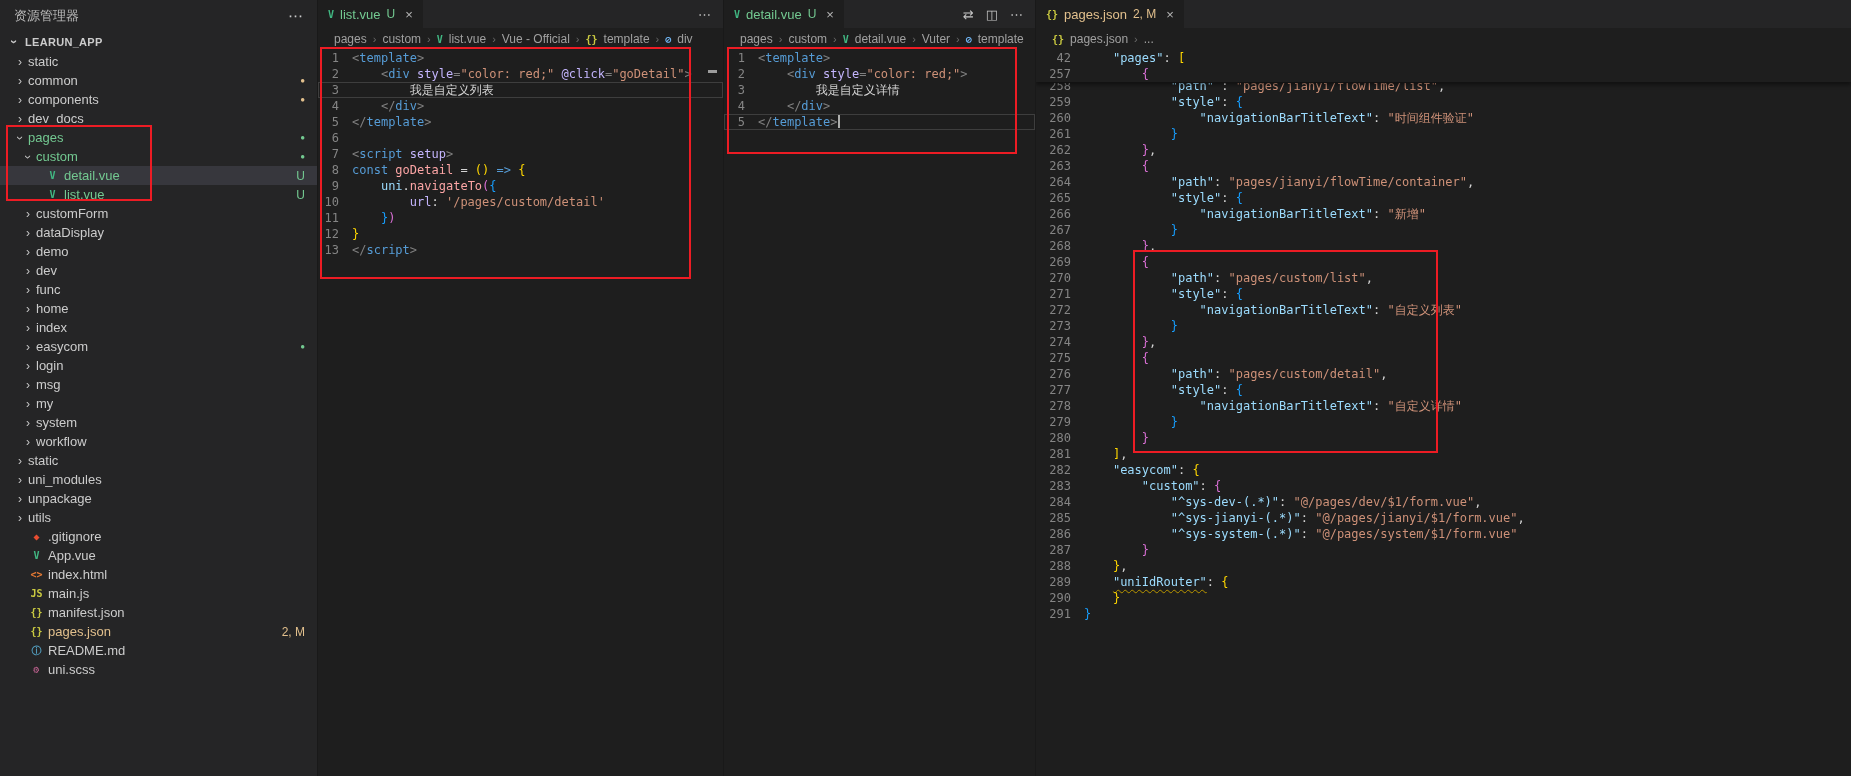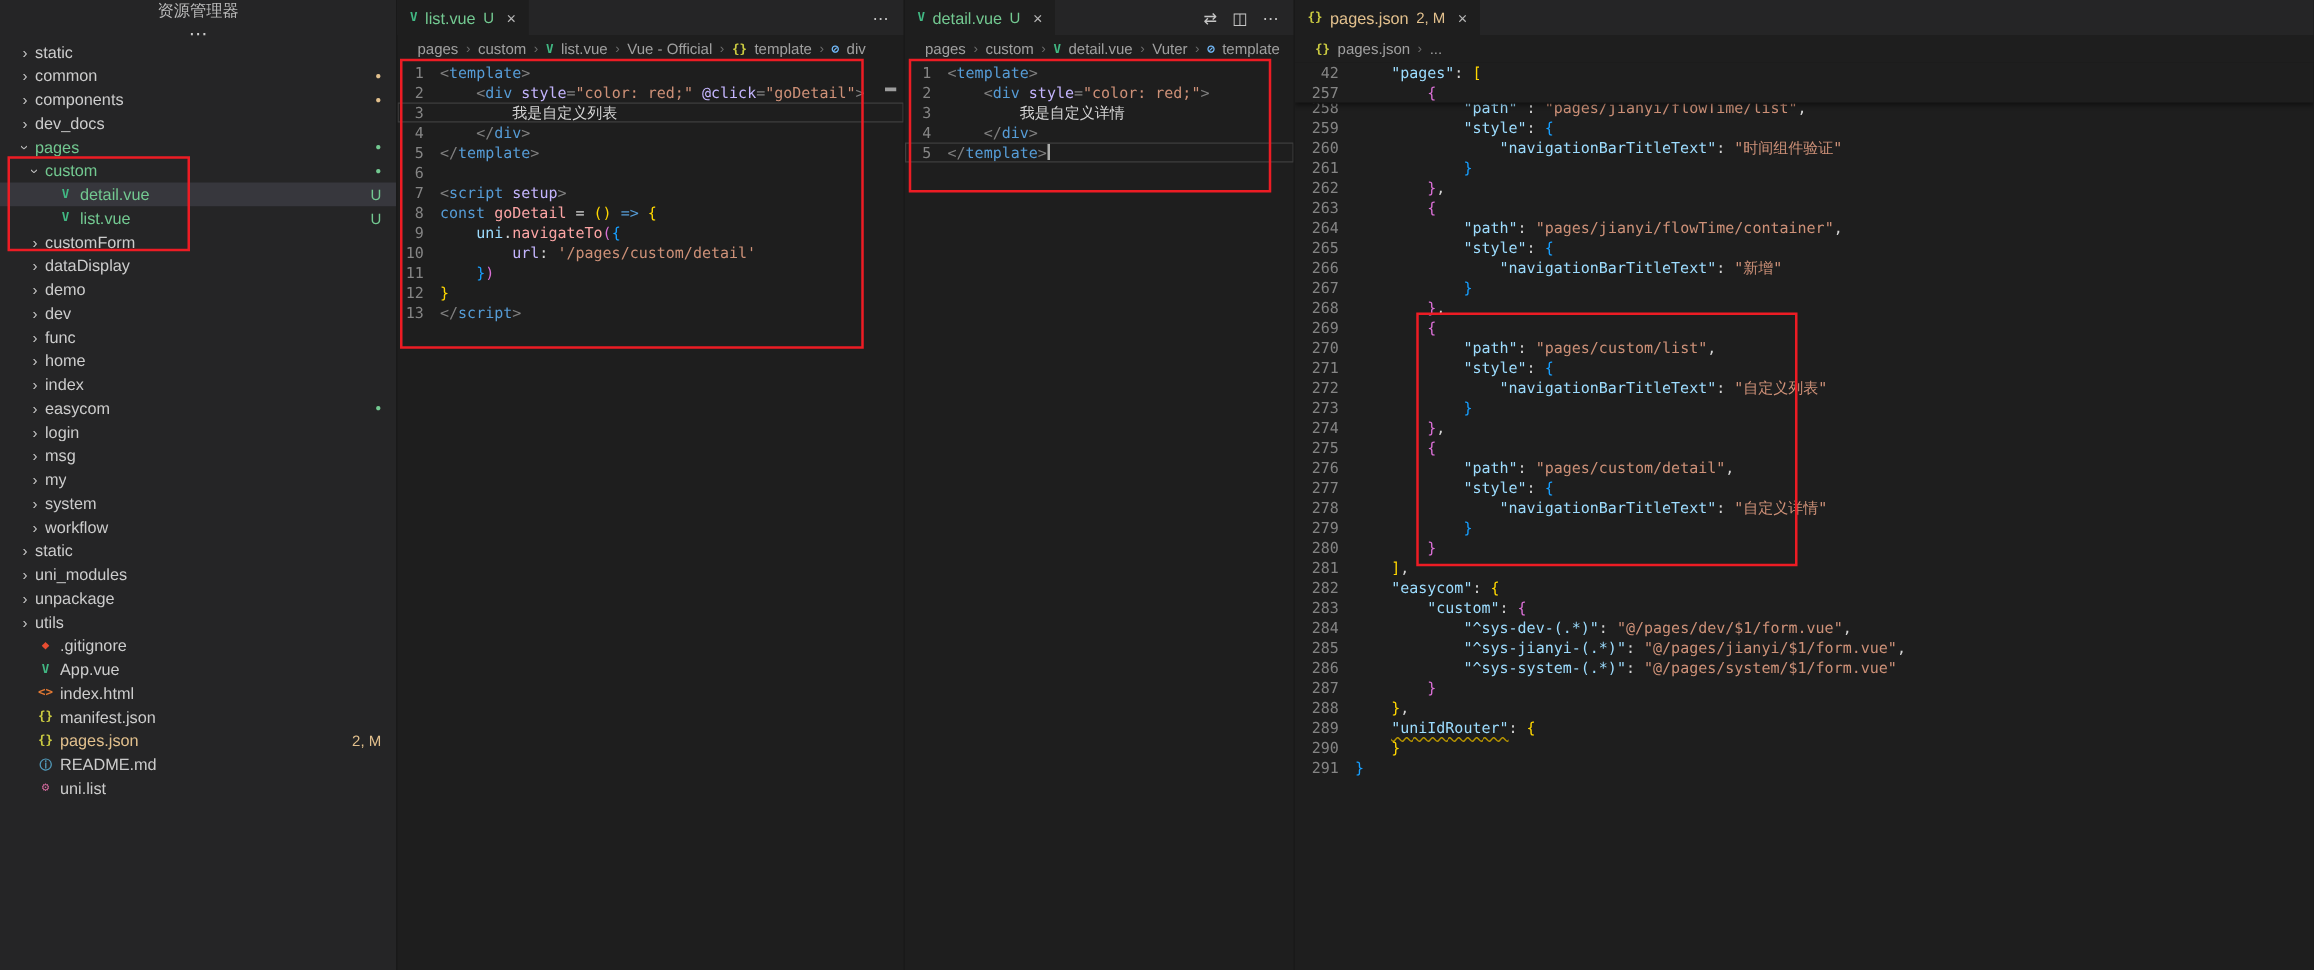--- a/index.html
+++ b/index.html
@@ -2,21 +2,21 @@
 <html><head>
 <meta charset="utf-8">
 <style>
   * { box-sizing: border-box; }
   html,body { margin:0; padding:0; background:#1e1e1e; }
   body { font-family:"Liberation Sans", sans-serif; }
   .vscode { position:relative; width:1851px; height:776px; background:#1e1e1e; overflow:hidden; display:flex; }
 
   
   .sidebar { width:317px; flex:none; background:#252526; display:flex; flex-direction:column; position:relative; }
-  .sidebar-header { height:32px; display:flex; align-items:center; padding:0 14px; color:#bbbbbb; font-size:13px;flex-direction:column; }
+  .sidebar-header { height:32px; display:flex; align-items:center; padding:0 14px; color:#bbbbbb; font-size:13px; }
   .sidebar-header .sp { flex:1; }
   .sidebar-header .more { color:#cccccc; font-size:15px; cursor:pointer; }
   .section-header { height:20px; display:flex; align-items:center; gap:3px; padding-left:6px; color:#cccccc; font-size:11px; font-weight:bold; letter-spacing:.3px; }
   .tree { flex:1; overflow:hidden; }
   .tree-row { height:19px; display:flex; align-items:center; font-size:13px; color:#cccccc; padding-right:12px; cursor:pointer; white-space:nowrap; }
   .tree-row.selected { background:#37373d; }
   .indent { flex:none; display:inline-block; }
   .chev { flex:none; width:16px; text-align:center; color:#c5c5c5; font-size:12px; }
   .chev.rot { transform:rotate(90deg); }
   .ficon { flex:none; width:17px; text-align:center; font-size:10px; font-weight:bold; margin-right:3px; font-family:"DejaVu Sans Mono", monospace; }
@@ -65,20 +65,24 @@
 <body>
 
 <div class="vscode">
 
   <aside class="sidebar">
     <div class="sidebar-header">
       <span>资源管理器</span>
       <span class="sp"></span>
       <span class="more">⋯</span>
     </div>
+    <div class="section-header">
+      <span class="chev rot">›</span>
+      <span>LEARUN_APP</span>
+    </div>
     <div class="tree">
         <div class="tree-row">
           <span class="indent" style="width: 12px;"></span>
           <span class="chev">›</span>
           <span class="tlabel">static</span>
         </div>
         <div class="tree-row">
           <span class="indent" style="width: 12px;"></span>
           <span class="chev">›</span>
           <span class="tlabel">common</span>
@@ -221,41 +225,47 @@
         </div>
         <div class="tree-row">
           <span class="indent" style="width: 12px;"></span>
           <span class="chev"></span>
           <span class="ficon" style="color: rgb(227, 121, 51);">&lt;&gt;</span>
           <span class="tlabel">index.html</span>
         </div>
         <div class="tree-row">
           <span class="indent" style="width: 12px;"></span>
           <span class="chev"></span>
+          <span class="ficon" style="color: rgb(203, 203, 65);">JS</span>
+          <span class="tlabel">main.js</span>
+        </div>
+        <div class="tree-row">
+          <span class="indent" style="width: 12px;"></span>
+          <span class="chev"></span>
           <span class="ficon" style="color: rgb(203, 203, 65);">{}</span>
           <span class="tlabel">manifest.json</span>
         </div>
         <div class="tree-row">
           <span class="indent" style="width: 12px;"></span>
           <span class="chev"></span>
           <span class="ficon" style="color: rgb(203, 203, 65);">{}</span>
           <span class="tlabel" style="color: rgb(226, 192, 141);">pages.json</span>
           <span class="badge" style="color: rgb(226, 192, 141);">2, M</span>
         </div>
         <div class="tree-row">
           <span class="indent" style="width: 12px;"></span>
           <span class="chev"></span>
           <span class="ficon" style="color: rgb(81, 154, 186);">ⓘ</span>
           <span class="tlabel">README.md</span>
         </div>
         <div class="tree-row">
           <span class="indent" style="width: 12px;"></span>
           <span class="chev"></span>
           <span class="ficon" style="color: rgb(205, 103, 153);">⚙</span>
-          <span class="tlabel">uni.list</span>
+          <span class="tlabel">uni.scss</span>
         </div>
       </div>
   </aside>
 
   <div class="group g1">
     <div class="ov-mark"></div>
   <div class="tabbar">
         <div class="tab">
           <span class="tab-icon" style="color: rgb(65, 184, 131);">V</span>
           <span class="tab-label" style="color: rgb(115, 201, 145);">list.vue</span>

